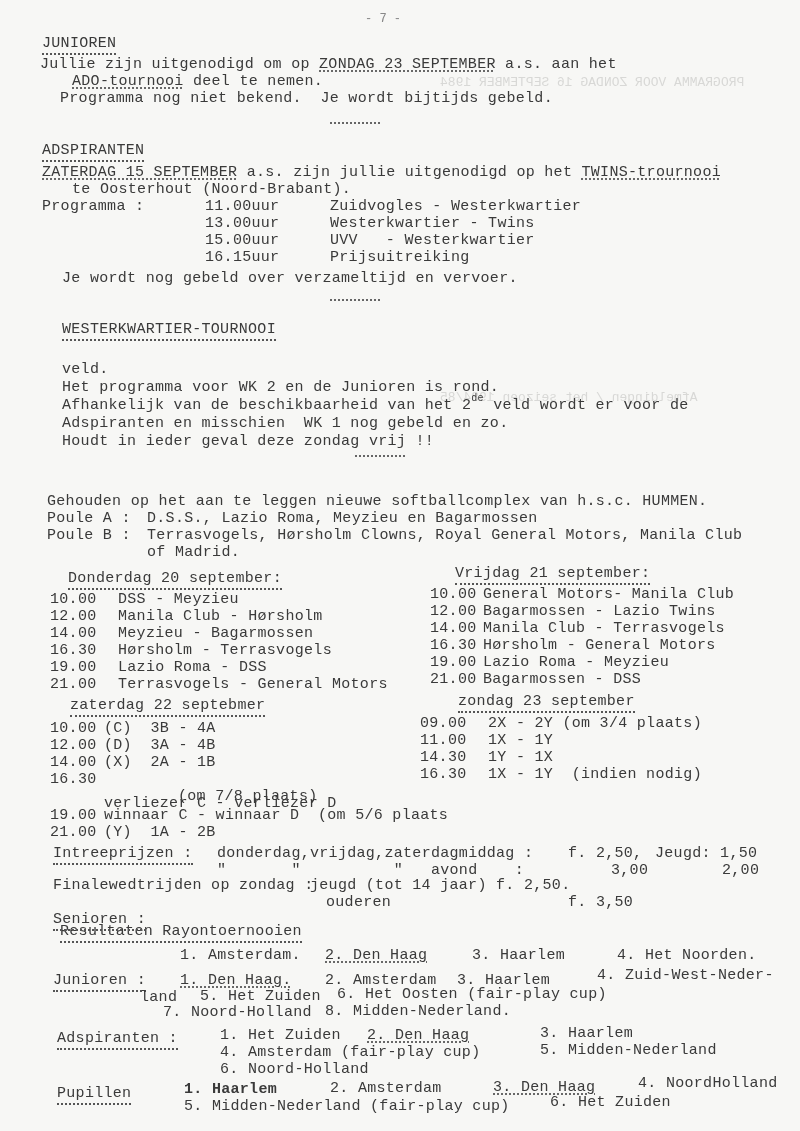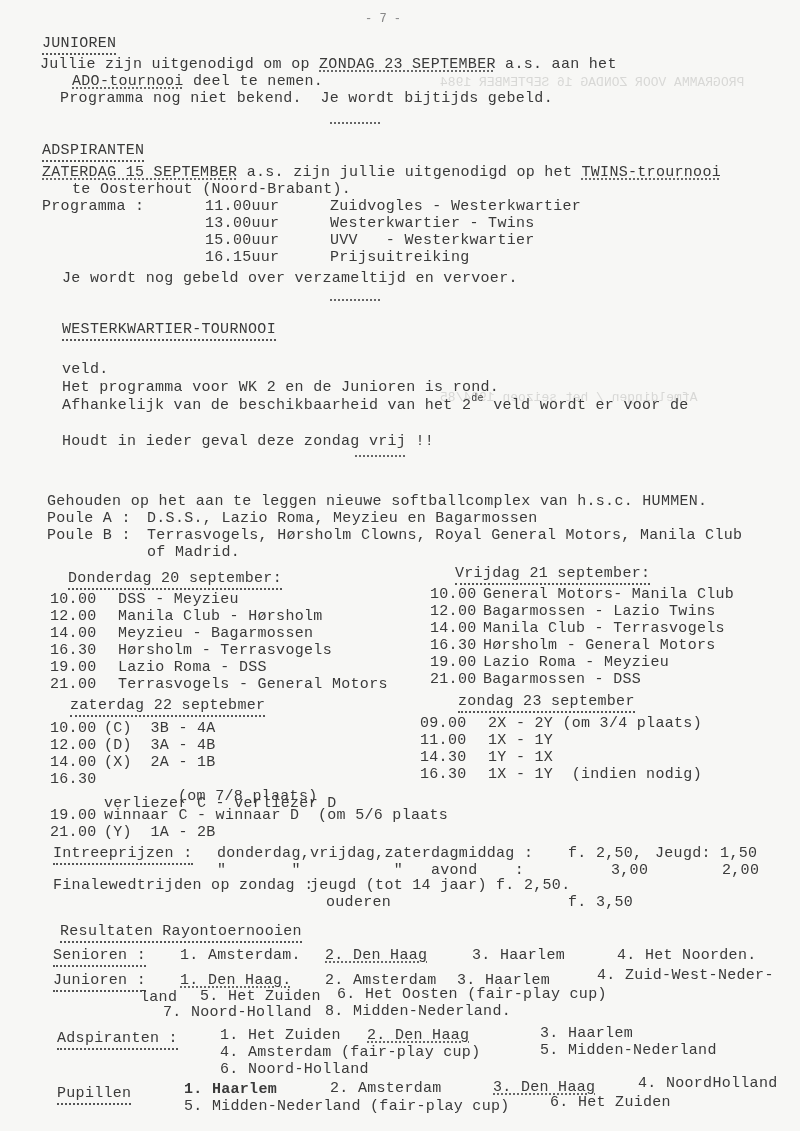--- a/index.html
+++ b/index.html
@@ -48,20 +48,21 @@
   <div class="t" style="left:330px; top:233px;">UVV   - Westerkwartier</div>
   <div class="t" style="left:205px; top:250px;">16.15uur</div>
   <div class="t" style="left:330px; top:250px;">Prijsuitreiking</div>
   <div class="t" style="left:62px; top:271px;">Je wordt nog gebeld over verzameltijd en vervoer.</div>
   <div class="sep" style="left:330px; top:299px; width:50px;"></div>
 
   <div class="t ul" style="left:62px; top:322px;">WESTERKWARTIER-TOURNOOI</div>
   <div class="t" style="left:62px; top:362px;">veld.</div>
   <div class="t" style="left:62px; top:380px;">Het programma voor WK 2 en de Junioren is rond.</div>
   <div class="t" style="left:62px; top:398px;"><span>Afhankelijk van de beschikbaarheid van het 2</span><span class="sup">de</span><span> veld wordt er voor de</span></div>
+  <div class="t" style="left:62px; top:416px;">Adspiranten en misschien  WK 1 nog gebeld en zo.</div>
   <div class="t" style="left:62px; top:434px;">Houdt in ieder geval deze zondag vrij !!</div>
   <div class="sep" style="left:355px; top:455px; width:50px;"></div>
 
   <div class="t" style="left:47px; top:494px;"><span>Gehouden op het aan te leggen nieuwe softballcomplex van h.s.c. </span><span>HUMMEN.</span></div>
   <div class="t" style="left:47px; top:511px;">Poule A :</div>
   <div class="t" style="left:147px; top:511px;">D.S.S., Lazio Roma, Meyzieu en Bagarmossen</div>
   <div class="t" style="left:47px; top:528px;">Poule B :</div>
   <div class="t" style="left:147px; top:528px;">Terrasvogels, Hørsholm Clowns, Royal General Motors, Manila Club</div>
   <div class="t" style="left:147px; top:545px;">of Madrid.</div>
 
@@ -124,21 +125,21 @@
   <div class="t" style="left:655px; top:846px;">Jeugd: 1,50</div>
   <div class="t" style="left:217px; top:863px;">"       "          "   avond    :</div>
   <div class="t" style="left:611px; top:863px;">3,00</div>
   <div class="t" style="left:722px; top:863px;">2,00</div>
   <div class="t" style="left:53px; top:878px;"><span>Finalewedtrijden op zondag :</span></div>
   <div class="t" style="left:310px; top:878px;">jeugd (tot 14 jaar) f. 2,50.</div>
   <div class="t" style="left:326px; top:895px;">ouderen</div>
   <div class="t" style="left:568px; top:895px;">f. 3,50</div>
 
   <div class="t ul" style="left:60px; top:924px;">Resultaten Rayontoernooien</div>
-  <div class="t ul" style="left:53px; top:948px;font-family:Liberation Mono, monospace;">Senioren :</div>
+  <div class="t ul" style="left:53px; top:912px;font-family:Liberation Mono, monospace;">Senioren :</div>
   <div class="t" style="left:180px; top:948px;">1. Amsterdam.</div>
   <div class="t u" style="left:325px; top:948px;">2. Den Haag</div>
   <div class="t" style="left:472px; top:948px;">3. Haarlem</div>
   <div class="t" style="left:617px; top:948px;">4. Het Noorden.</div>
 
   <div class="t ul" style="left:53px; top:973px;">Junioren :</div>
   <div class="t u" style="left:180px; top:973px;">1. Den Haag.</div>
   <div class="t" style="left:325px; top:973px;">2. Amsterdam</div>
   <div class="t" style="left:457px; top:973px;">3. Haarlem</div>
   <div class="t" style="left:597px; top:968px;">4. Zuid-West-Neder-</div>

